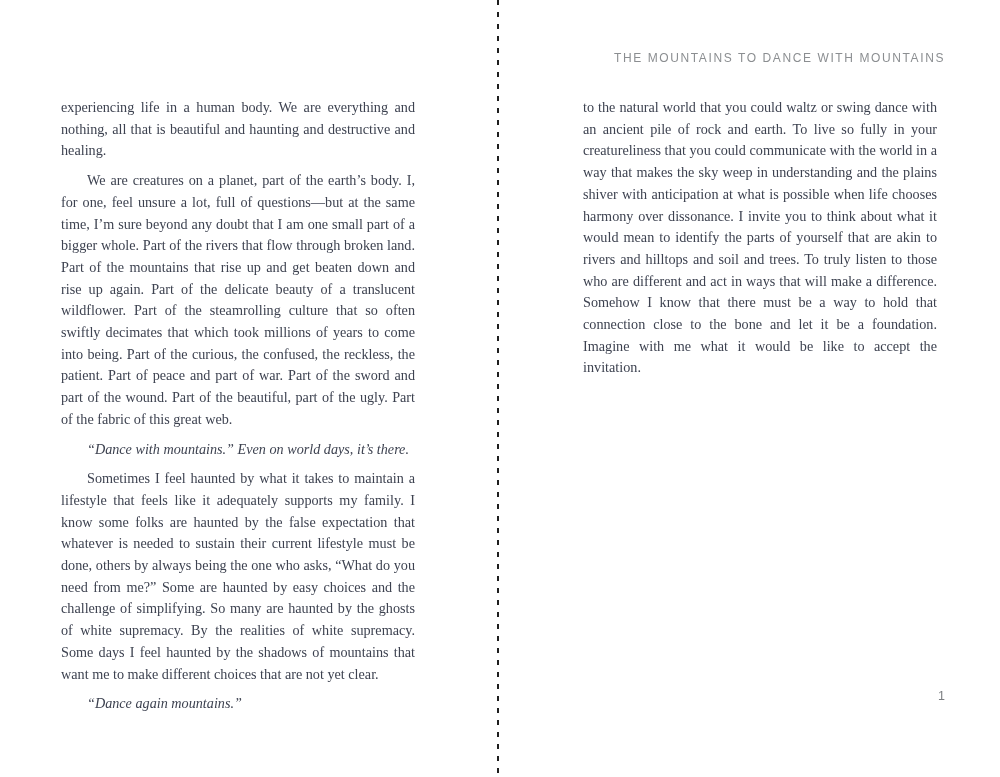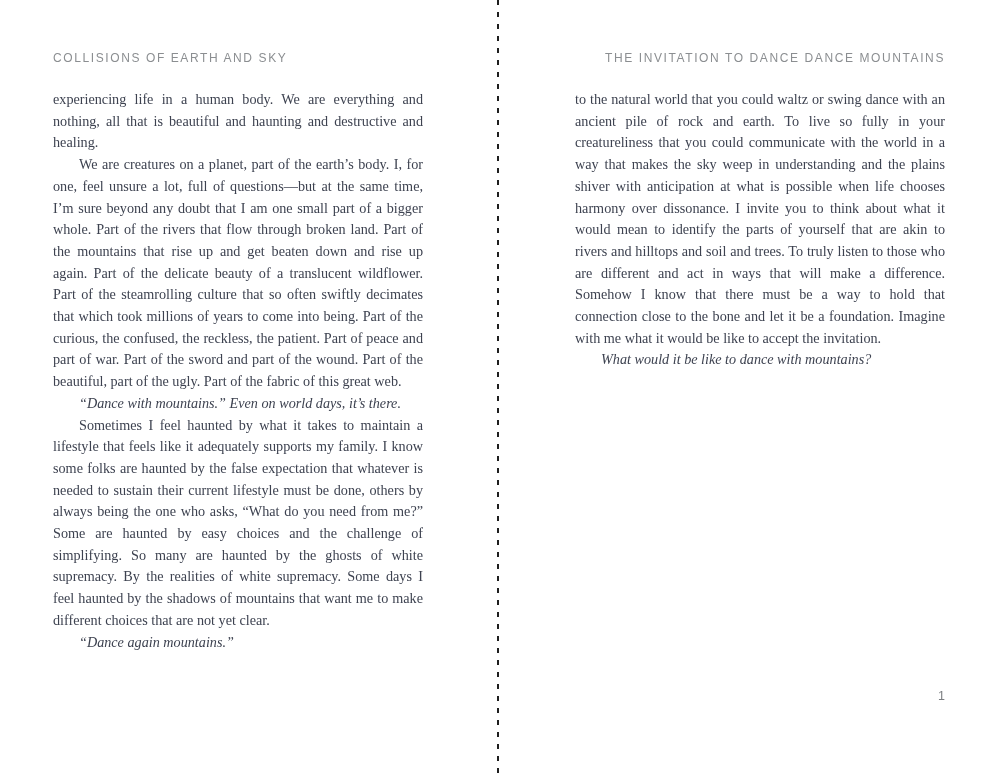--- a/index.html
+++ b/index.html
@@ -54,21 +54,21 @@
     position: absolute;
     top: 89px;
     left: 0;
     width: 370px;
     text-align: justify;
     font-family: "Liberation Serif", "DejaVu Serif", serif;
     font-size: 14.2px;
     line-height: 21.7px;
     color: var(--text, #3d4250);
   }
-  .body-text p { margin: 0; text-indent: 26px; }
+  .body-text p { margin: 8px; text-indent: 26px; }
   .body-text p.noindent { text-indent: 0; }
   .body-text p.italic { font-style: italic; }
 
   .page-num {
     position: absolute;
     top: 689px;
     left: 0;
     width: 100%;
     font-family: "Liberation Sans", sans-serif;
     font-size: 12.5px;
@@ -77,32 +77,30 @@
   .page.right .page-num { text-align: right; }
 </style>
 </head>
 <body>
 
 <div class="spread">
 
   <div class="gutter"></div>
 
   <section class="page left">
-    <div class="running-head">COLLISIONS OF EARTH AND SKY</div>
     <div class="body-text" id="left-body">
         <p class="noindent">experiencing life in a human body. We are everything and nothing, all that is beautiful and haunting and destructive and healing.</p>
         <p class="">We are creatures on a planet, part of the earth’s body. I, for one, feel unsure a lot, full of questions—but at the same time, I’m sure beyond any doubt that I am one small part of a bigger whole. Part of the rivers that flow through broken land. Part of the mountains that rise up and get beaten down and rise up again. Part of the delicate beauty of a translucent wildflower. Part of the steamrolling culture that so often swiftly decimates that which took millions of years to come into being. Part of the curious, the confused, the reckless, the patient. Part of peace and part of war. Part of the sword and part of the wound. Part of the beautiful, part of the ugly. Part of the fabric of this great web.</p>
         <p class="italic ">“Dance with mountains.” Even on world days, it’s there.</p>
         <p class="">Sometimes I feel haunted by what it takes to maintain a lifestyle that feels like it adequately supports my family. I know some folks are haunted by the false expectation that whatever is needed to sustain their current lifestyle must be done, others by always being the one who asks, “What do you need from me?” Some are haunted by easy choices and the challenge of simplifying. So many are haunted by the ghosts of white supremacy. By the realities of white supremacy. Some days I feel haunted by the shadows of mountains that want me to make different choices that are not yet clear.</p>
         <p class="italic ">“Dance again mountains.”</p>
       </div>
   </section>
 
   <section class="page right">
-    <div class="running-head">THE INVITATION TO DANCE DANCE MOUNTAINS</div>
+    <div class="running-head">THE MOUNTAINS TO DANCE WITH MOUNTAINS</div>
     <div class="body-text" id="right-body">
         <p class="noindent">to the natural world that you could waltz or swing dance with an ancient pile of rock and earth. To live so fully in your creatureliness that you could communicate with the world in a way that makes the sky weep in understanding and the plains shiver with anticipation at what is possible when life chooses harmony over dissonance. I invite you to think about what it would mean to identify the parts of yourself that are akin to rivers and hilltops and soil and trees. To truly listen to those who are different and act in ways that will make a difference. Somehow I know that there must be a way to hold that connection close to the bone and let it be a foundation. Imagine with me what it would be like to accept the invitation.</p>
-        <p class="italic ">What would it be like to dance with mountains?</p>
       </div>
     <div class="page-num">1</div>
   </section>
 
 </div>
 
 </body></html>

